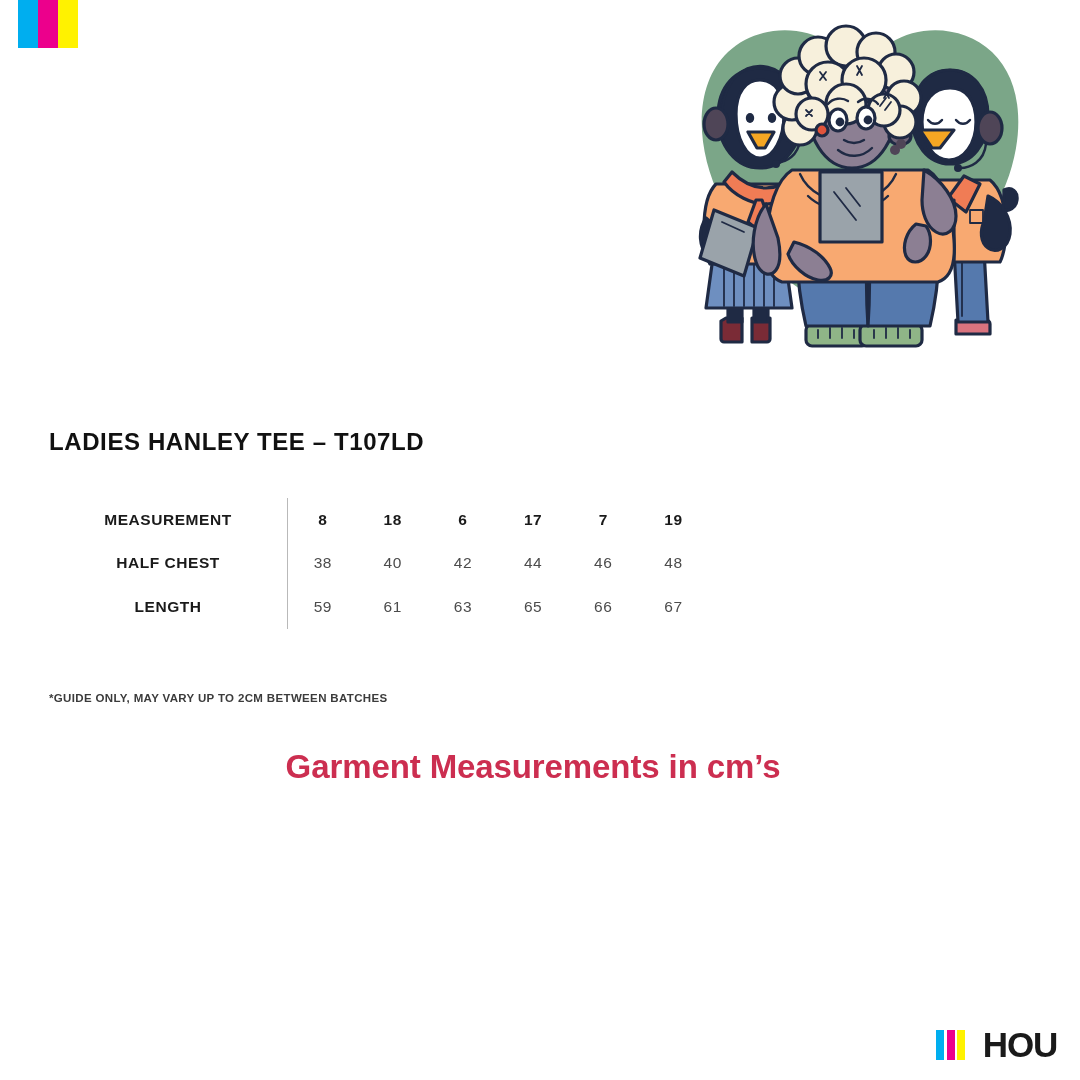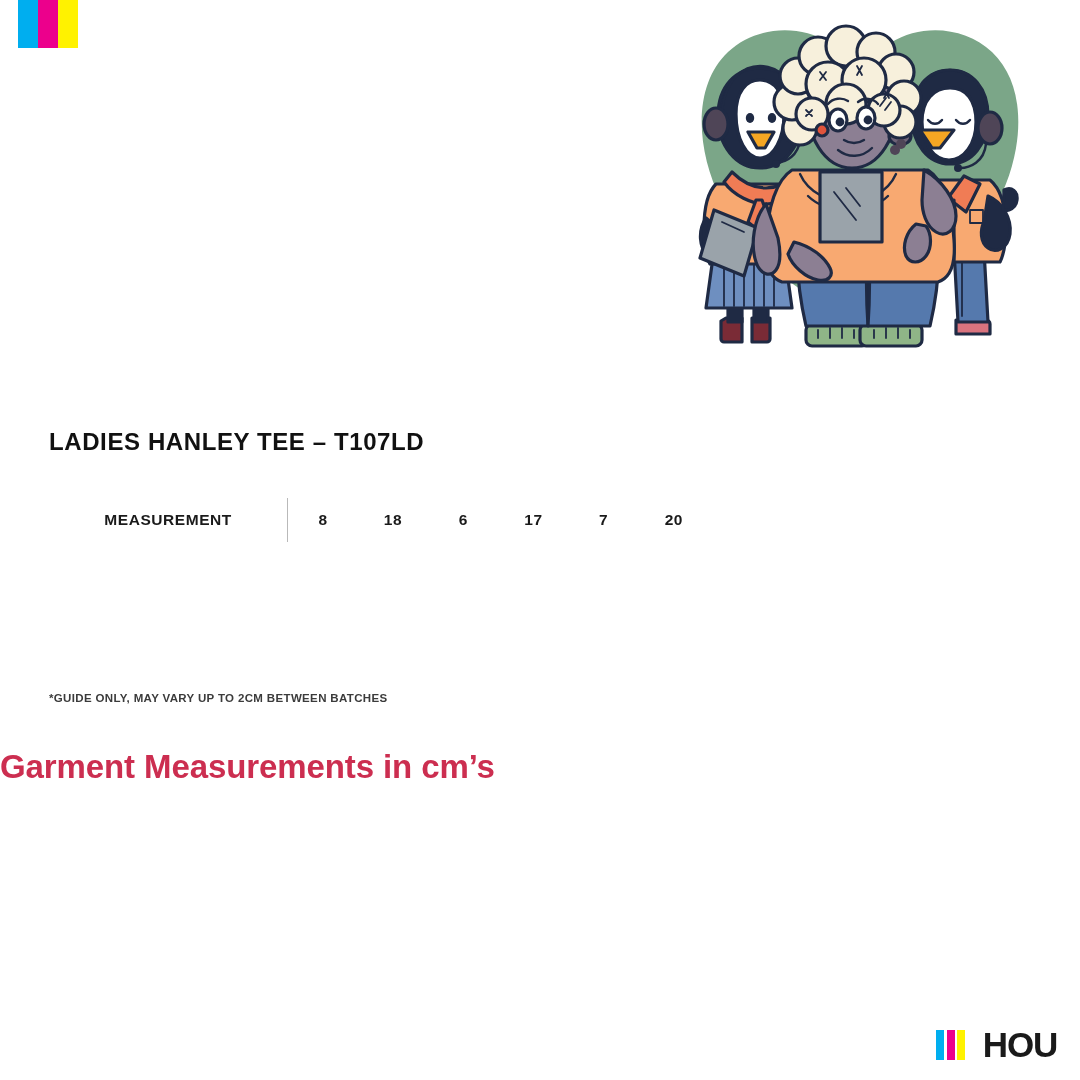--- a/index.html
+++ b/index.html
@@ -114,21 +114,21 @@
     white-space: nowrap;
     margin-top: 44px;
   }
 
   
   #measurements-heading {
     position: absolute;
     left: 0;
     top: 748px;
     width: 1066px;
-    text-align: left;
+    text-align: center;
     font-size: 33px;
     font-weight: 700;
     letter-spacing: -0.1px;
     color: #CC2E50;
   }
 
   
   #footer-logo {
     position: absolute;
     right: 23px;
@@ -370,24 +370,42 @@
         <col class="col-size">
     </colgroup>
     <thead>
       <tr>
         <th class="th-label">MEASUREMENT</th>
         <th class="th-size col-first-size">8</th>
         <th class="th-size">18</th>
         <th class="th-size">6</th>
         <th class="th-size">17</th>
         <th class="th-size">7</th>
-        <th class="th-size">20</th>
+        <th class="th-size">19</th>
       </tr>
     </thead>
     <tbody>
+      <tr>
+        <td class="td-label">HALF CHEST</td>
+        <td class="td-value col-first-size">38</td>
+        <td class="td-value">40</td>
+        <td class="td-value">42</td>
+        <td class="td-value">44</td>
+        <td class="td-value">46</td>
+        <td class="td-value">48</td>
+      </tr>
+      <tr>
+        <td class="td-label">LENGTH</td>
+        <td class="td-value col-first-size">59</td>
+        <td class="td-value">61</td>
+        <td class="td-value">63</td>
+        <td class="td-value">65</td>
+        <td class="td-value">66</td>
+        <td class="td-value">67</td>
+      </tr>
     </tbody>
   </table>
 </div>
 
 <div id="table-footnote">*GUIDE ONLY, MAY VARY UP TO 2CM BETWEEN BATCHES</div>
 
 <div id="measurements-heading">Garment Measurements in cm’s</div>
 
 <div id="footer-logo">
   <div class="logo-bars">

